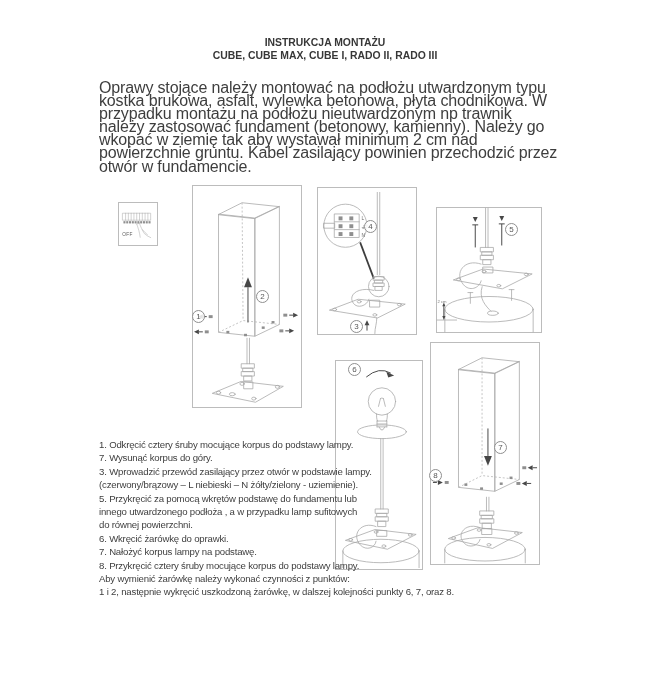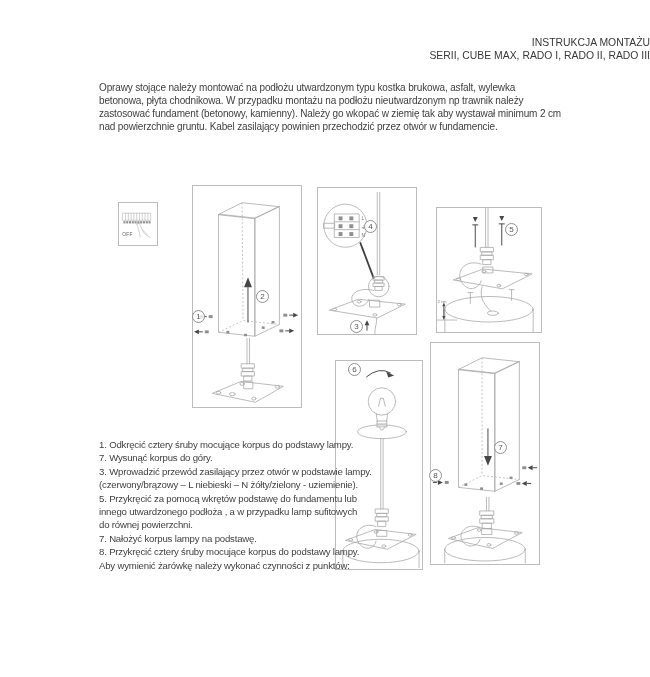--- a/index.html
+++ b/index.html
@@ -1,21 +1,21 @@
 <!DOCTYPE html>
 <html><head>
 <meta charset="utf-8">
 <style>
   *{margin:0;padding:0;box-sizing:border-box}
   html,body{background:#ffffff}
   .page{position:relative;width:650px;height:677px;background:#fff;overflow:hidden;
         font-family:"Liberation Sans",sans-serif;color:#3e3e3e}
-  .title{position:absolute;left:0;top:36px;width:650px;text-align:right;
-         font-size:10.4px;font-weight:400;line-height:13.4px;color:#373737}
-  .para{position:absolute;left:99px;width:462px;font-size:10px;line-height:13.1px;
+  .title{position:absolute;left:0;top:36px;width:650px;text-align:center;
+         font-size:10.4px;font-weight:700;line-height:13.4px;color:#373737}
+  .para{position:absolute;left:99px;width:462px;font-size:16px;line-height:13.1px;
         letter-spacing:-0.15px;color:#3e3e3e}
   #para1{top:81px}
   #para2{top:138px}
   .steps{position:absolute;left:99px;top:438px;font-size:9.6px;line-height:13.4px;
          letter-spacing:-0.18px;color:#3e3e3e}
   .steps div{white-space:nowrap}
   .panel{position:absolute;border:1px solid #bcbcbc;background:#fff}
   .panel svg{display:block;width:100%;height:100%;overflow:visible}
   svg .s{stroke:#a8a8a8;stroke-width:.8;fill:none;stroke-linecap:round;stroke-linejoin:round}
   svg .dash{stroke:#b5b5b5;stroke-width:.8;fill:none;stroke-dasharray:2 2}
@@ -30,21 +30,21 @@
   .marker{position:absolute;width:13px;height:13px;border:1px solid #8f8f8f;border-radius:50%;
           font-size:8px;line-height:11px;text-align:center;color:#585858;background:rgba(255,255,255,.85)}
 </style>
 </head>
 <body>
 
 <div class="page">
 
   <div class="title">
     <div>INSTRUKCJA MONTAŻU</div>
-    <div>SERII, CUBE MAX, RADO I, RADO II, RADO III</div>
+    <div>CUBE, CUBE MAX, CUBE I, RADO II, RADO III</div>
   </div>
 
   <div class="para" id="para1">Oprawy stojące należy montować na podłożu utwardzonym typu kostka brukowa, asfalt, wylewka betonowa, płyta chodnikowa. W przypadku montażu na podłożu nieutwardzonym np trawnik należy zastosować fundament (betonowy, kamienny). Należy go wkopać w ziemię tak aby wystawał minimum 2 cm nad powierzchnie gruntu. Kabel zasilający powinien przechodzić przez otwór w fundamencie.</div>
 
   <div class="panel" style="left:118px;top:202px;width:40px;height:44px">
     <svg viewBox="0 0 60 44">
       <rect class="s" x="6" y="5" width="44" height="11"></rect>
       <path class="s" d="M10.4,5 V16 M14.8,5 V16 M19.2,5 V16 M23.6,5 V16 M28,5 V16 M32.4,5 V16 M36.8,5 V16 M41.2,5 V16 M45.6,5 V16"></path>
       <g class="sq">
         <rect x="7" y="17.5" width="3.2" height="3.6"></rect>
@@ -273,18 +273,20 @@
   <span class="marker" style="left:429px;top:469px">8</span>
 
   <div class="steps">
     <div>1. Odkręcić cztery śruby mocujące korpus do podstawy lampy.</div>
     <div>7. Wysunąć korpus do góry.</div>
     <div>3. Wprowadzić przewód zasilający przez otwór w podstawie lampy.</div>
     <div>(czerwony/brązowy – L niebieski – N żółty/zielony - uziemienie).</div>
     <div>5. Przykręcić za pomocą wkrętów podstawę do fundamentu lub</div>
     <div>innego utwardzonego podłoża , a w przypadku lamp sufitowych</div>
     <div>do równej powierzchni.</div>
+    <div>6. Wkręcić żarówkę do oprawki.</div>
     <div>7. Nałożyć korpus lampy na podstawę.</div>
     <div>8. Przykręcić cztery śruby mocujące korpus do podstawy lampy.</div>
     <div>Aby wymienić żarówkę należy wykonać czynności z punktów:</div>
+    <div>1 i 2, następnie wykręcić uszkodzoną żarówkę, w dalszej kolejności punkty 6, 7, oraz 8.</div>
   </div>
 
 </div>
 
 </body></html>

